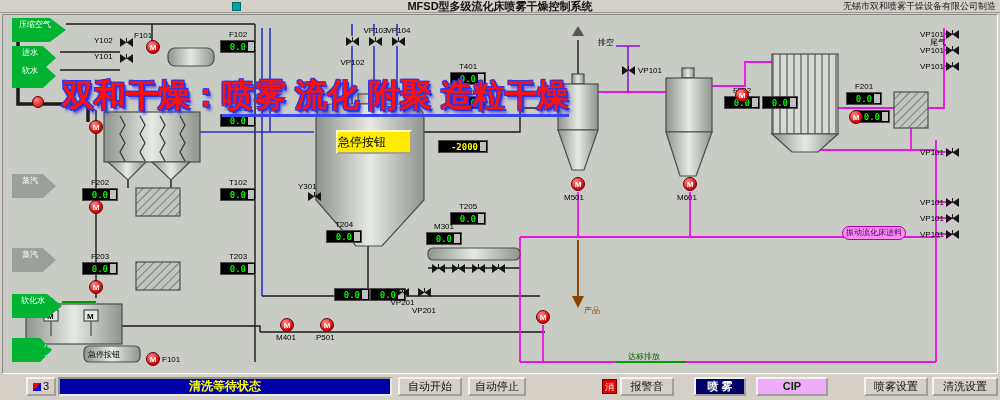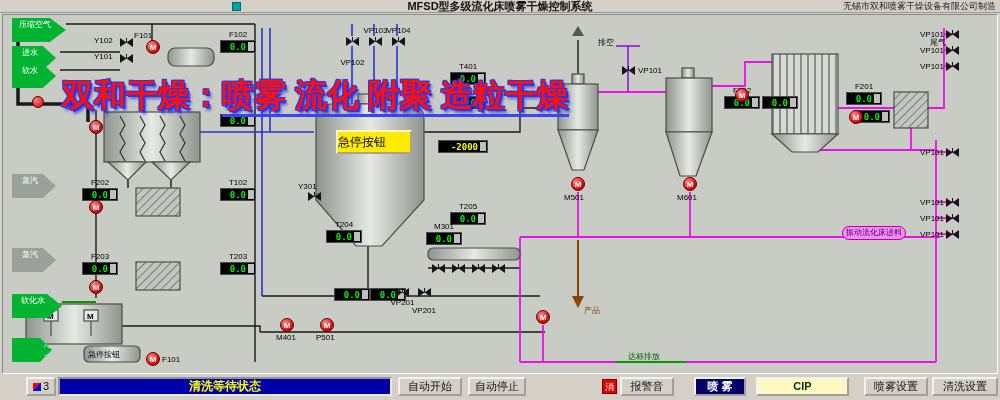--- a/index.html
+++ b/index.html
@@ -31,21 +31,21 @@
 .wm2{border-bottom:3px solid #3a46f0;padding-bottom:1px}
 .btn{position:absolute;top:377px;height:19px;background:#d4d0c8;border:2px outset #f4f2ee;font-size:11px;color:#111;text-align:center;line-height:15px;cursor:pointer;z-index:6}
 .pg{left:26px;width:30px}
 .pgsq{display:inline-block;width:8px;height:8px;background:linear-gradient(135deg,#e00 0 50%,#00e 50% 100%);margin-right:2px;vertical-align:middle}
 .status{position:absolute;left:58px;top:377px;width:334px;height:19px;background:#0000a8;border:2px inset #e8e8e8;color:#ffff00;font-size:12px;font-weight:bold;text-align:center;line-height:15px;z-index:6}
 .b-start{left:398px;width:64px}
 .b-stop{left:468px;width:58px}
 .alarm-ico{position:absolute;left:602px;top:379px;width:15px;height:15px;background:#e00000;border:1px solid #700;color:#fff;font-size:9px;text-align:center;line-height:15px;z-index:6;cursor:pointer}
 .b-alarm{left:620px;width:54px}
 .b-spray{left:694px;width:52px;background:#000066;color:#fff;font-weight:bold}
-.b-cip{left:756px;width:93px;background:#fef9c3;color:#003300;font-weight:bold}
+.b-cip{left:756px;width:72px;background:#f0abfc;color:#003300;font-weight:bold}
 .b-sprayset{left:864px;width:64px}
 .b-cleanset{left:932px;width:66px}
 </style>
 </head>
 <body>
 
 <div class="titlebar">
   <div class="tsq"></div>
   <div class="title">MFSD型多级流化床喷雾干燥控制系统</div>
   <div class="mfr">无锡市双和喷雾干燥设备有限公司制造</div>

